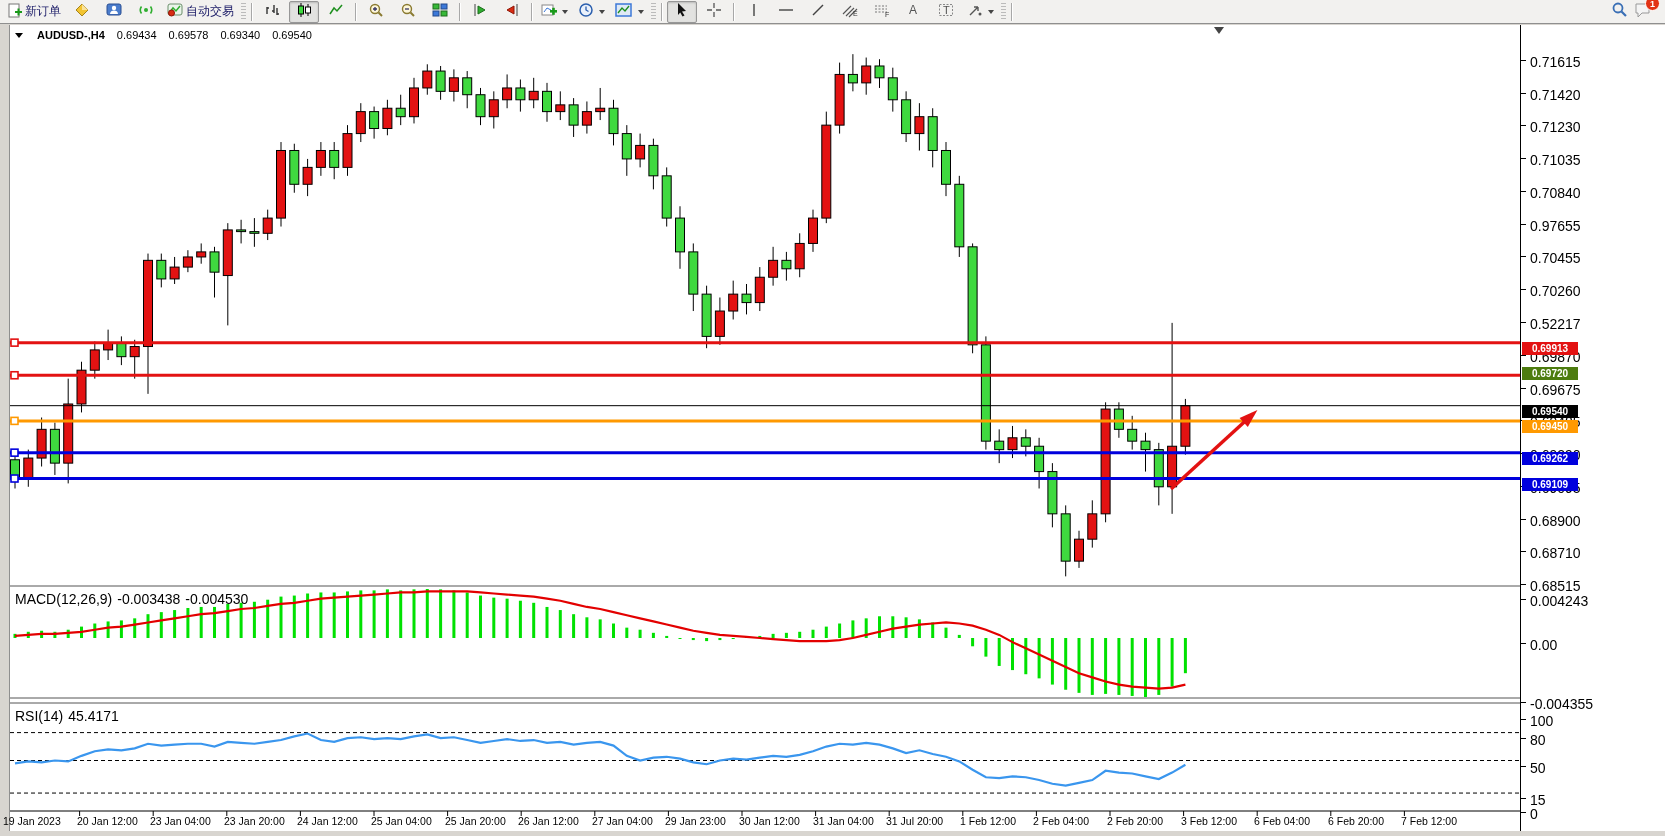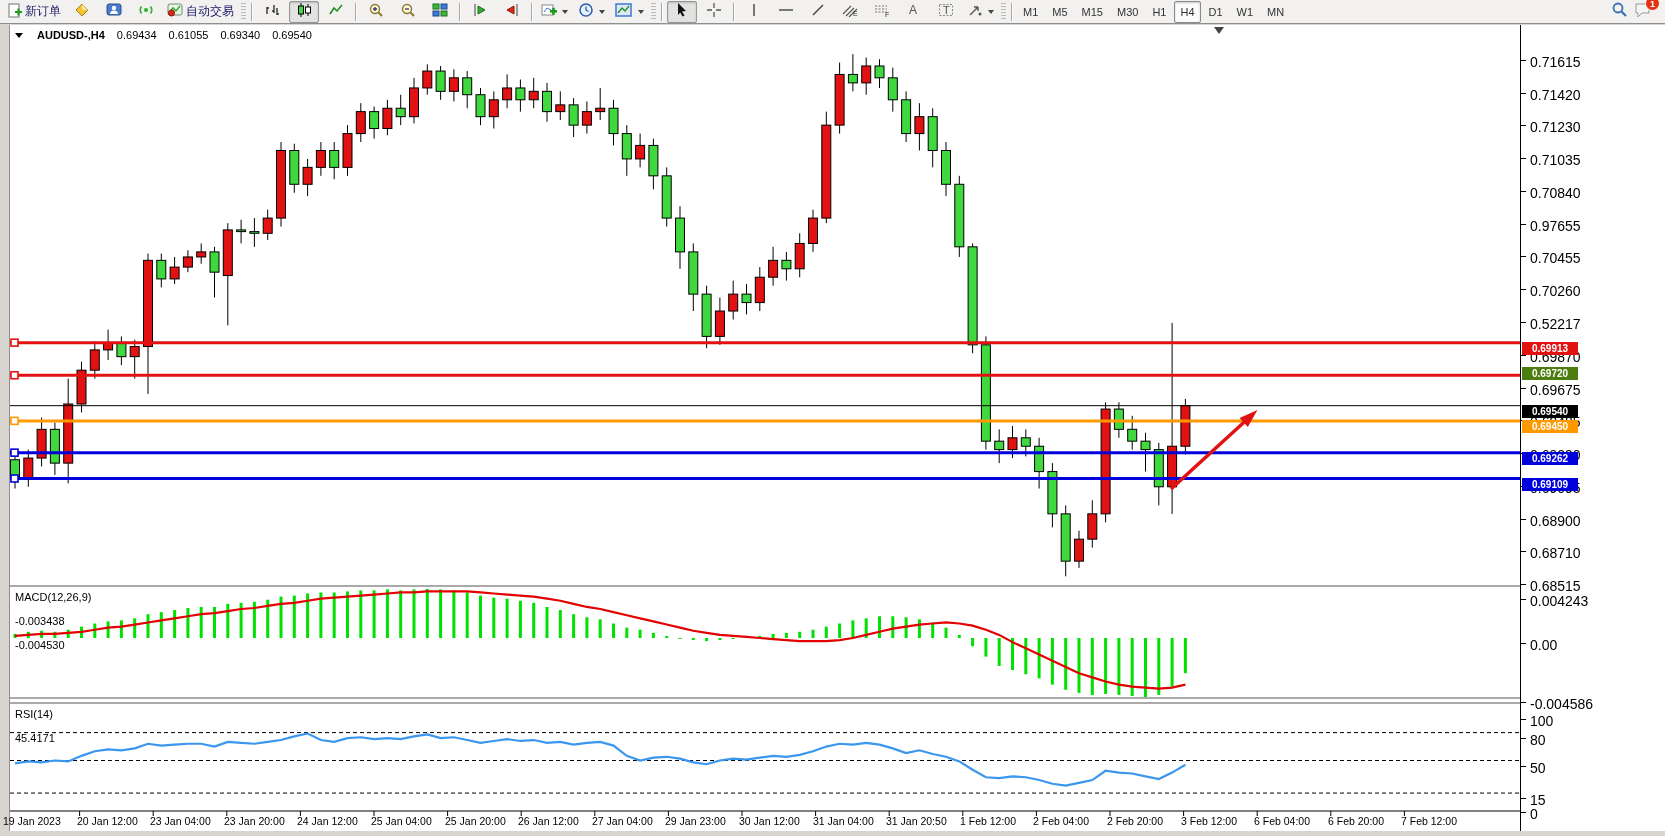--- a/index.html
+++ b/index.html
@@ -13,21 +13,21 @@
   .caret{width:0;height:0;border-left:3px solid transparent;border-right:3px solid transparent;border-top:4px solid #444;margin-left:2px;}
   .tfbtn{height:18px;padding:1px 5px;margin:0 1px;font-size:11px;color:#333;border:1px solid transparent;border-radius:2px;display:inline-flex;align-items:center;}
   .tfbtn.active{background:#fbfbfb;border:1px solid #8a8a8a;box-shadow:inset 0 1px 2px rgba(0,0,0,.2);}
   #tb-right{margin-left:auto;display:flex;align-items:center;gap:6px;padding-right:10px;}
   #chat-badge{position:absolute;top:-5px;right:-7px;background:#e23214;color:#fff;border-radius:50%;width:13px;height:13px;font-size:9px;font-weight:bold;display:flex;align-items:center;justify-content:center;border:1px solid #fff;}
   
   #chart-wrap{position:absolute;left:9px;top:25px;width:1511px;height:806px;background:#fff;border-left:1px solid #8f8f8f;box-sizing:content-box;}
   #chart-svg{position:absolute;left:0;top:0;}
   #sym-header{position:absolute;left:5px;top:4px;font-size:11px;color:#000;display:flex;gap:12px;align-items:center;z-index:5;}
   #sym-header .dd{width:0;height:0;border-left:4px solid transparent;border-right:4px solid transparent;border-top:5px solid #000;margin-right:2px;}
-  .ind-label{position:absolute;left:5px;font-size:11px;color:#000;z-index:5;display:flex;gap:12px;flex-direction:column;}
+  .ind-label{position:absolute;left:5px;font-size:14px;color:#000;z-index:5;display:flex;gap:5px;}
   
   #axis-panel{position:absolute;left:1520px;top:25px;width:145px;height:806px;background:#fff;border-left:1px solid #000;z-index:10;}
   .tick{position:absolute;left:9px;font-size:14px;color:#000;white-space:nowrap;}
   .tickdash{position:absolute;left:0;width:5px;height:1px;background:#000;}
   .chip{position:absolute;left:1px;min-width:50px;height:13px;color:#fff;font-size:10px;font-weight:bold;text-align:center;line-height:13px;padding:0 3px;z-index:12;}
   
   #time-row{position:absolute;left:0;top:813px;width:1665px;height:25px;z-index:8;}
   .datelabel{position:absolute;top:2px;font-size:10.5px;color:#000;white-space:nowrap;}
   #bottom-strip{position:absolute;left:0;top:831px;width:1665px;height:5px;background:#d8d5d0;}
   svg text{font-family:"Liberation Sans",sans-serif;}
@@ -204,31 +204,20 @@
     </div>
   <div class="tbtn">
       <span><svg width="16" height="16">
           <path d="M3 13L11 5M11 5h-4M11 5v4" stroke="#555" stroke-width="1.4" fill="none"></path>
           <circle cx="13" cy="12" r="1.5" fill="#555"></circle>
         </svg></span>
       <span class="caret"></span>
     </div>
   <div class="tgrip"></div>
     <div class="tsep"></div>
-  <div id="tf-box" style="display:flex;align-items:center;">
-      <span class="tfbtn">M1</span>
-      <span class="tfbtn">M5</span>
-      <span class="tfbtn">M15</span>
-      <span class="tfbtn">M30</span>
-      <span class="tfbtn">H1</span>
-      <span class="tfbtn active">H4</span>
-      <span class="tfbtn">D1</span>
-      <span class="tfbtn">W1</span>
-      <span class="tfbtn">MN</span>
-    </div>
   <div id="tb-right">
     <span><svg width="17" height="17">
           <circle cx="7" cy="7" r="4.5" fill="none" stroke="#3a6fb5" stroke-width="1.8"></circle>
           <line x1="10.5" y1="10.5" x2="15" y2="15" stroke="#3a6fb5" stroke-width="2.2"></line>
         </svg></span>
     <span style="position:relative;display:inline-block;">
       <span><svg width="19" height="17">
             <path d="M2 3h13v9H8l-4 4v-4H2z" fill="#f4f4f4" stroke="#999"></path>
           </svg></span>
       <span id="chat-badge">1</span>
@@ -563,21 +552,21 @@
       <line x1="1100" y1="786" x2="1100" y2="791" stroke="#000"></line>
       <line x1="1173.6" y1="786" x2="1173.6" y2="791" stroke="#000"></line>
       <line x1="1247.1999999999998" y1="786" x2="1247.1999999999998" y2="791" stroke="#000"></line>
       <line x1="1320.8" y1="786" x2="1320.8" y2="791" stroke="#000"></line>
       <line x1="1394.3999999999999" y1="786" x2="1394.3999999999999" y2="791" stroke="#000"></line>
     </svg>
   <div id="sym-header">
     <span class="dd"></span>
     <b>AUDUSD-,H4</b>
     <span>0.69434</span>
-    <span>0.61055</span>
+    <span>0.69578</span>
     <span>0.69340</span>
     <span>0.69540</span>
   </div>
   <div class="ind-label" style="top:566px">
     <span>MACD(12,26,9)</span>
       <span>-0.003438</span>
       <span>-0.004530</span>
   </div>
   <div class="ind-label" style="top:683px">
     <span>RSI(14)</span>
@@ -618,21 +607,21 @@
     <span class="tick" style="top:488px">0.68900</span>
     <span class="tickdash" style="top:526px"></span>
     <span class="tick" style="top:520px">0.68710</span>
     <span class="tickdash" style="top:559px"></span>
     <span class="tick" style="top:553px">0.68515</span>
     <span class="tickdash" style="top:574.08495px"></span>
     <span class="tick" style="top:568.08495px">0.004243</span>
     <span class="tickdash" style="top:618px"></span>
     <span class="tick" style="top:612px">0.00</span>
     <span class="tickdash" style="top:677px"></span>
-    <span class="tick" style="top:671px">-0.004586</span>
+    <span class="tick" style="top:671px">-0.004355</span>
     <span class="tickdash" style="top:694px"></span>
     <span class="tick" style="top:688px">100</span>
     <span class="tickdash" style="top:713px"></span>
     <span class="tick" style="top:707px">80</span>
     <span class="tickdash" style="top:741px"></span>
     <span class="tick" style="top:735px">50</span>
     <span class="tickdash" style="top:773px"></span>
     <span class="tick" style="top:767px">15</span>
     <span class="tickdash" style="top:787px"></span>
     <span class="tick" style="top:781px">0</span>
@@ -649,21 +638,21 @@
     <span class="datelabel" style="left:150px">23 Jan 04:00</span>
     <span class="datelabel" style="left:224px">23 Jan 20:00</span>
     <span class="datelabel" style="left:297px">24 Jan 12:00</span>
     <span class="datelabel" style="left:371px">25 Jan 04:00</span>
     <span class="datelabel" style="left:445px">25 Jan 20:00</span>
     <span class="datelabel" style="left:518px">26 Jan 12:00</span>
     <span class="datelabel" style="left:592px">27 Jan 04:00</span>
     <span class="datelabel" style="left:665px">29 Jan 23:00</span>
     <span class="datelabel" style="left:739px">30 Jan 12:00</span>
     <span class="datelabel" style="left:813px">31 Jan 04:00</span>
-    <span class="datelabel" style="left:886px">31 Jan 20:50</span>
+    <span class="datelabel" style="left:886px">31 Jul 20:00</span>
     <span class="datelabel" style="left:960px">1 Feb 12:00</span>
     <span class="datelabel" style="left:1033px">2 Feb 04:00</span>
     <span class="datelabel" style="left:1107px">2 Feb 20:00</span>
     <span class="datelabel" style="left:1181px">3 Feb 12:00</span>
     <span class="datelabel" style="left:1254px">6 Feb 04:00</span>
     <span class="datelabel" style="left:1328px">6 Feb 20:00</span>
     <span class="datelabel" style="left:1401px">7 Feb 12:00</span>
   </div>
 <div id="bottom-strip"></div>
 

